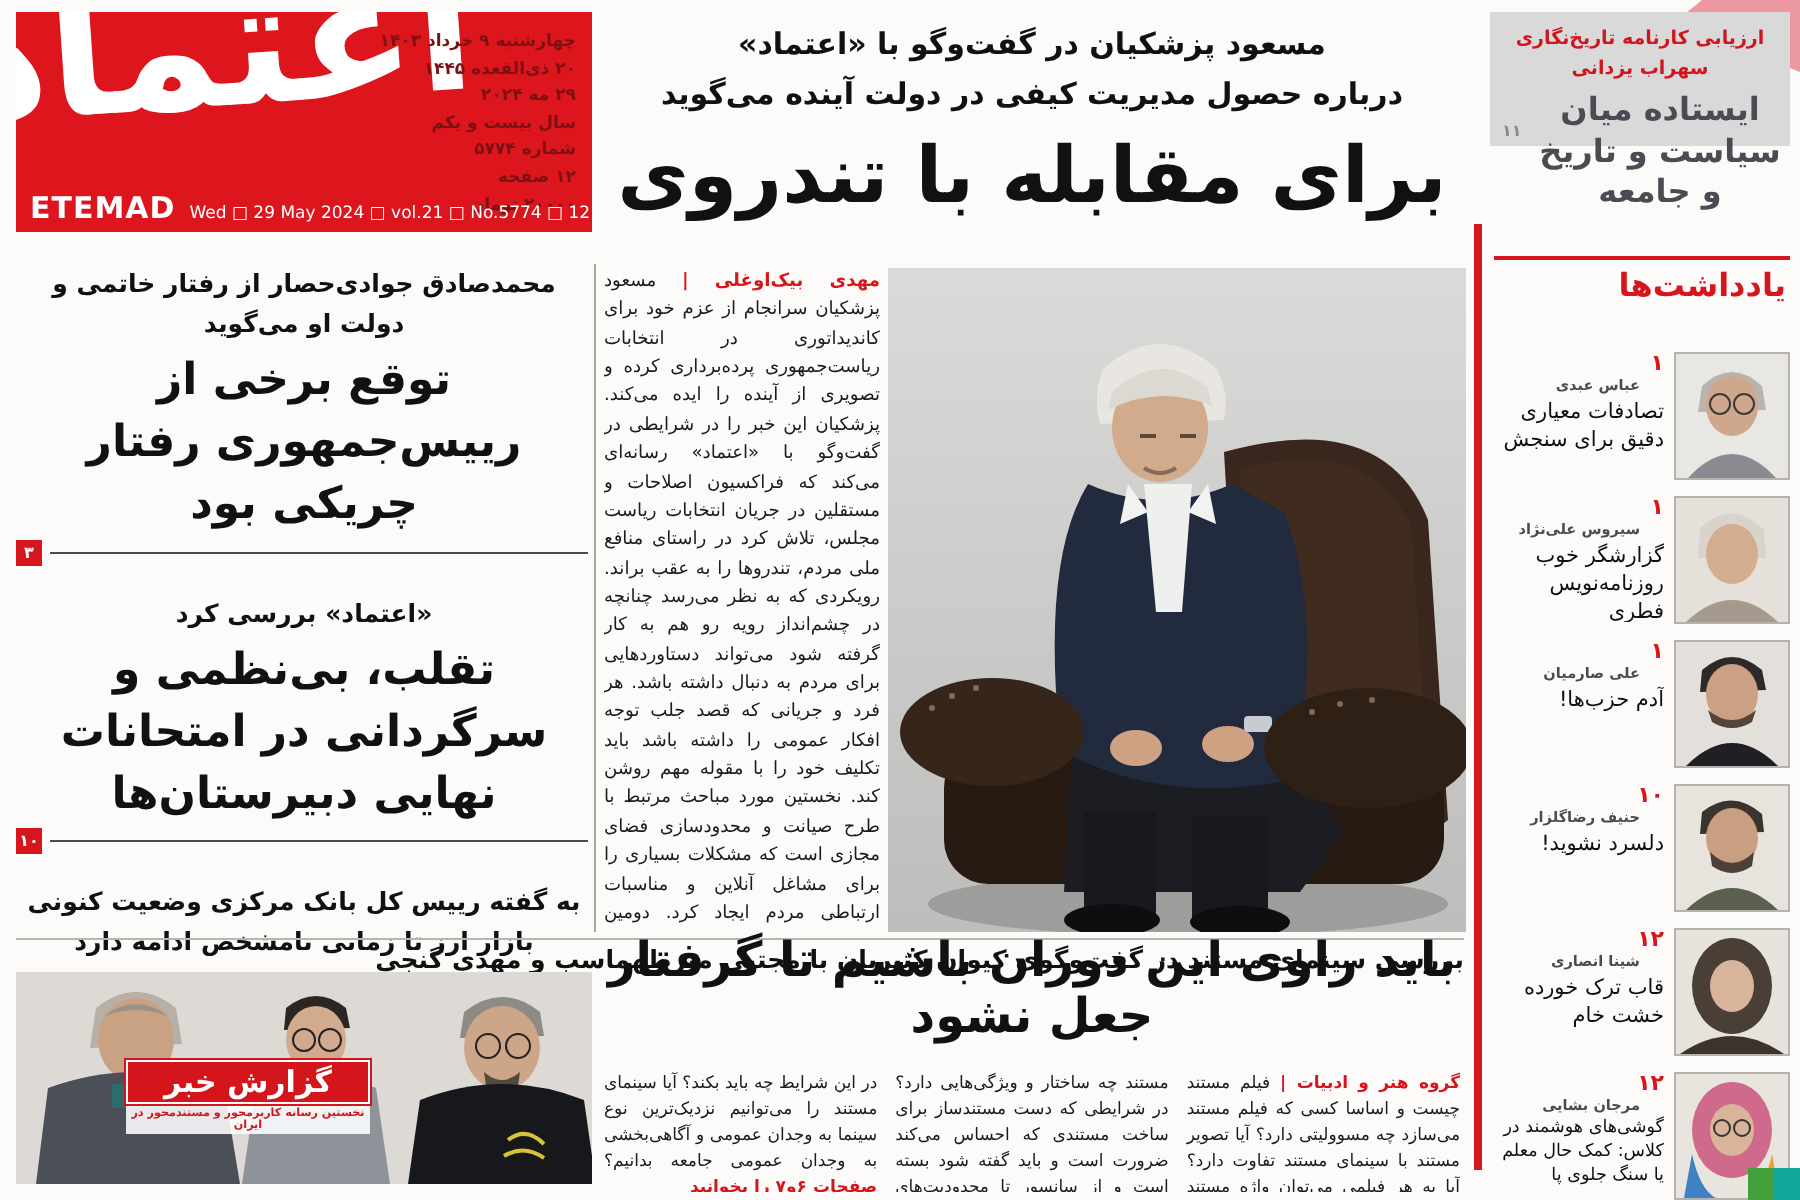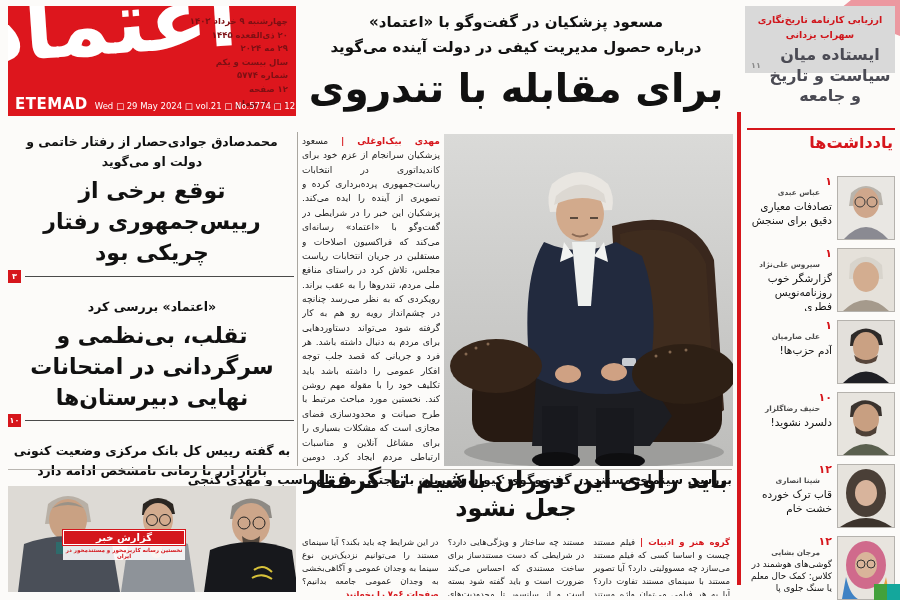--- a/index.html
+++ b/index.html
@@ -63,21 +63,21 @@
            font-weight:bold;white-space:nowrap;}
   .bottom-headline{position:absolute;left:300px;top:466px;width:432px;text-align:center;font-size:24px;
            font-weight:bold;letter-spacing:-.8px;}
   .bottom-cols{position:absolute;left:302px;top:536px;width:428px;height:60px;display:flex;gap:9px;
            font-size:8.5px;line-height:1.52;text-align:justify;overflow:hidden;color:#1b1b1b;}
   .bcol{flex:1;overflow:hidden;}
   .red-lead{color:#d6161c;font-weight:bold;}
   .bottom-photo{position:absolute;left:8px;top:486px;width:288px;height:106px;overflow:hidden;
            background:linear-gradient(#e4e2de,#cfccc7);}
   .nr{position:absolute;left:55px;top:44px;width:122px;text-align:center;z-index:3;}
-  .nr-fa{display:block;background:#d4161c;color:#fff;font-weight:bold;font-size:10px;letter-spacing:4px;
+  .nr-fa{display:block;background:#d4161c;color:#fff;font-weight:bold;font-size:15px;letter-spacing:4px;
            padding:1px 2px;border:1px solid #fff;box-shadow:0 0 0 1px #d4161c;}
   .nr-en{display:block;background:#d4161c;color:#fff;font-weight:bold;font-size:12.5px;letter-spacing:2.5px;
            padding:1px 2px;border:1px solid #fff;border-top:none;direction:ltr;box-shadow:0 0 0 1px #2f3d8f;}
   .nr-tag{display:block;color:#d4161c;font-size:5.6px;font-weight:bold;background:rgba(255,255,255,.88);
            padding:1px 2px;margin-top:1px;}
   .corner-bars{position:absolute;left:874px;top:584px;display:flex;}
   .bar{width:13px;height:16px;}
 </style>
 </head>
 <body>

